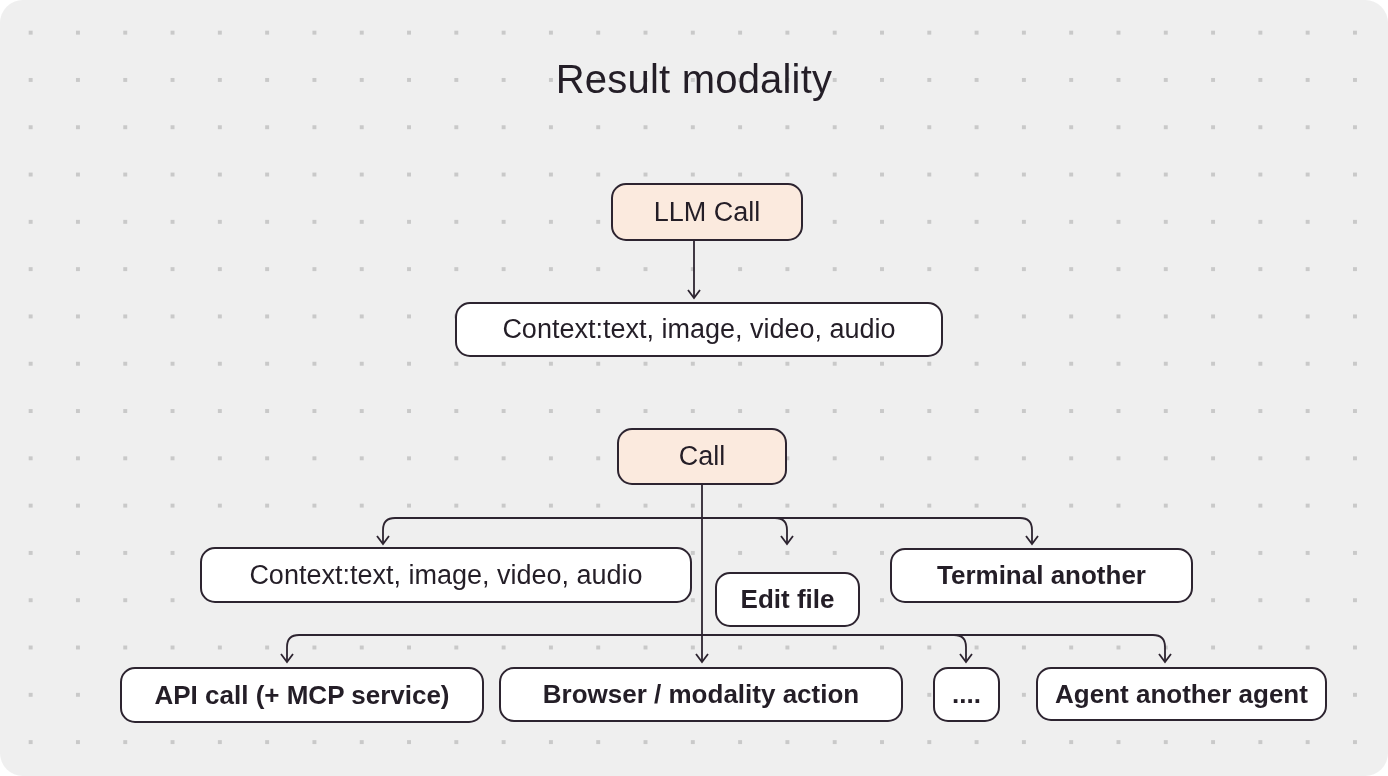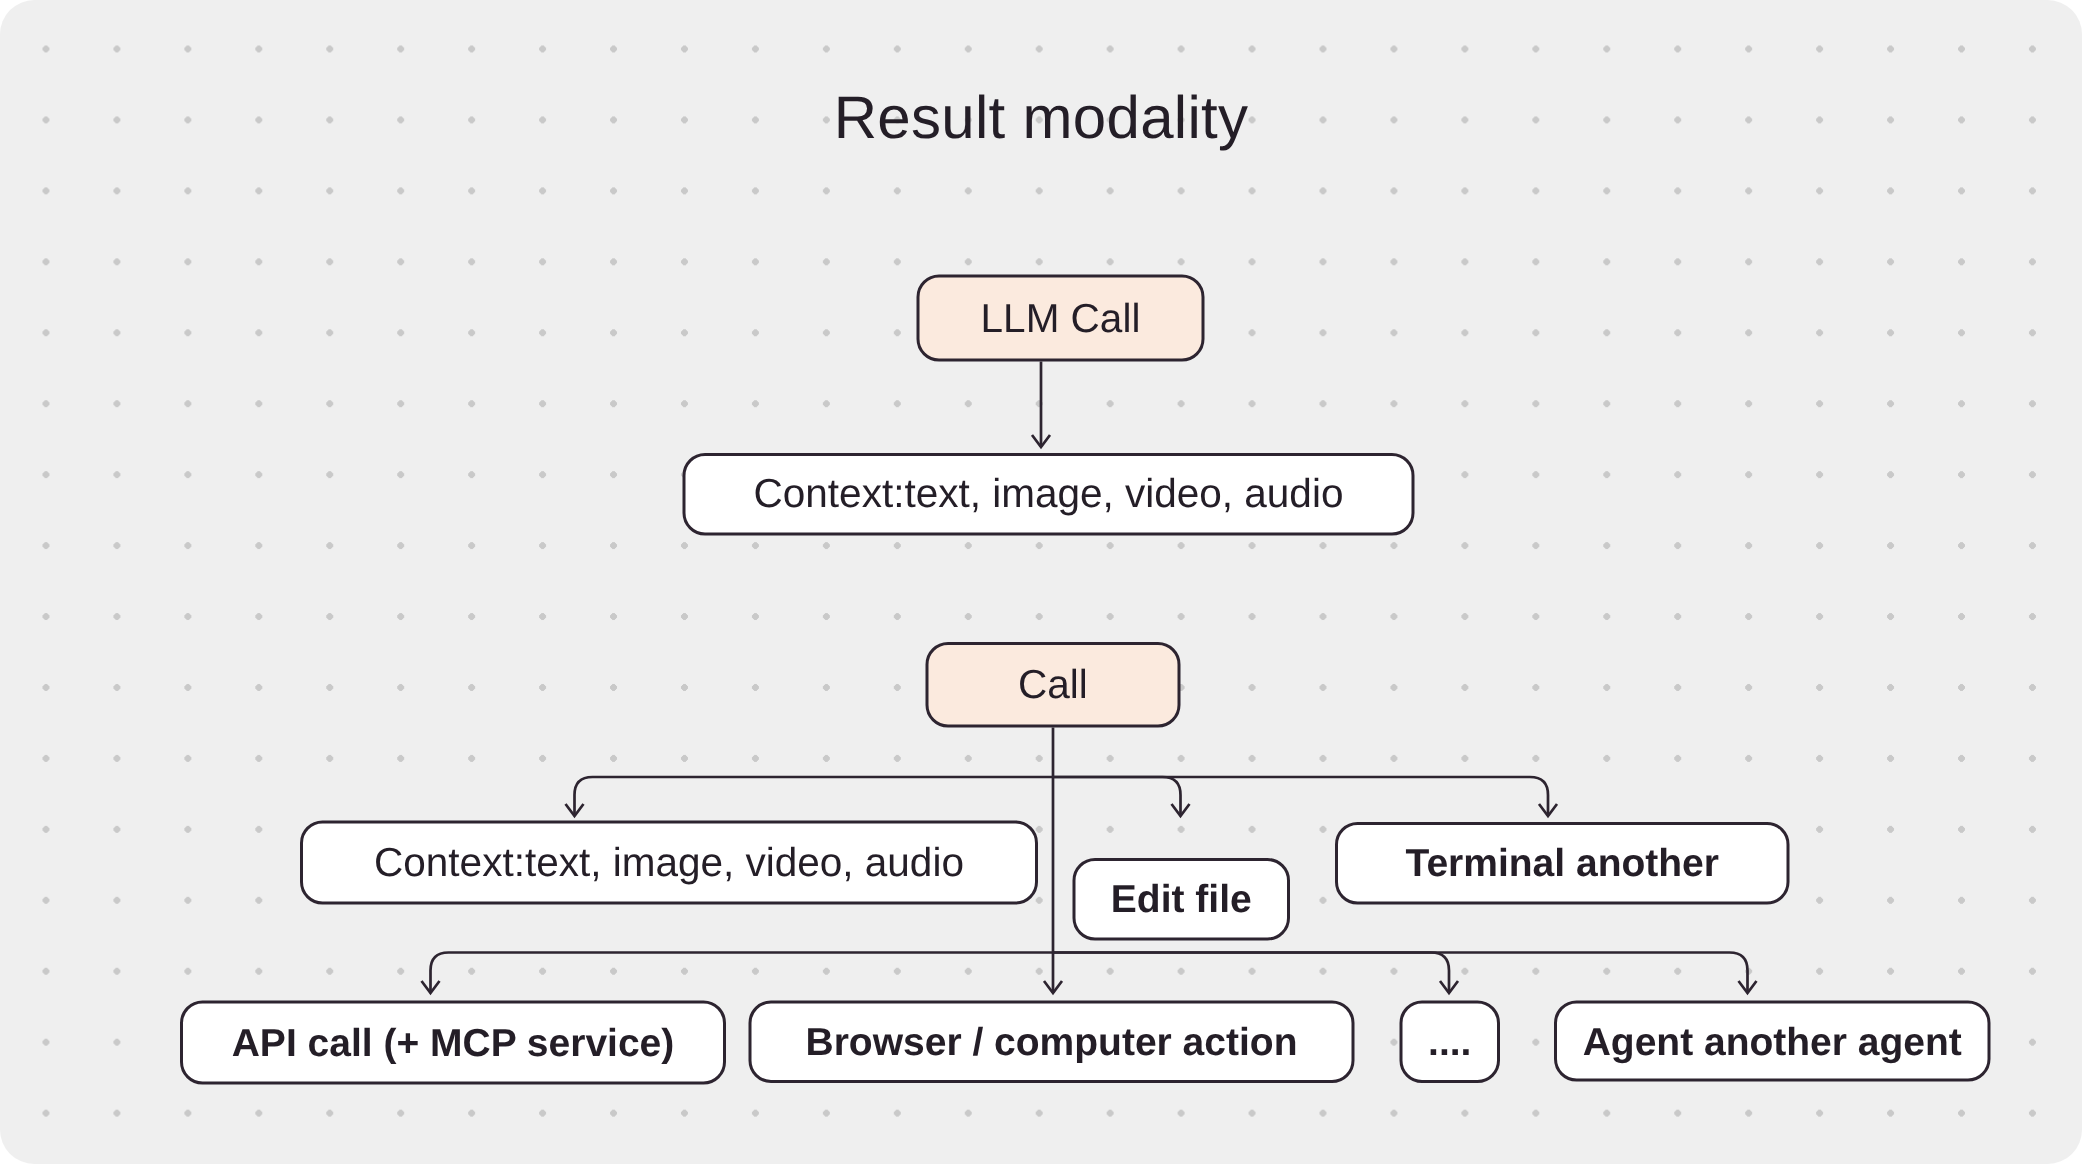--- a/index.html
+++ b/index.html
@@ -111,21 +111,21 @@
 
   <div class="node bold" style="left:890px; top:548px; width:303px; height:55px;">
     <span>Terminal another</span>
   </div>
 
   <div class="node bold" style="left:104px; top:667px; width:364px; height:56px;margin-left:16px;">
     <span>API call (+ MCP service)</span>
   </div>
 
   <div class="node bold" style="left:499px; top:667px; width:404px; height:55px;">
-    <span>Browser / computer action</span>
+    <span>Browser / modality action</span>
   </div>
 
   <div class="node bold" style="left:933px; top:667px; width:67px; height:55px;">
     <span>....</span>
   </div>
 
   <div class="node bold" style="left:1036px; top:667px; width:291px; height:54px;">
     <span>Agent another agent</span>
   </div>
 

